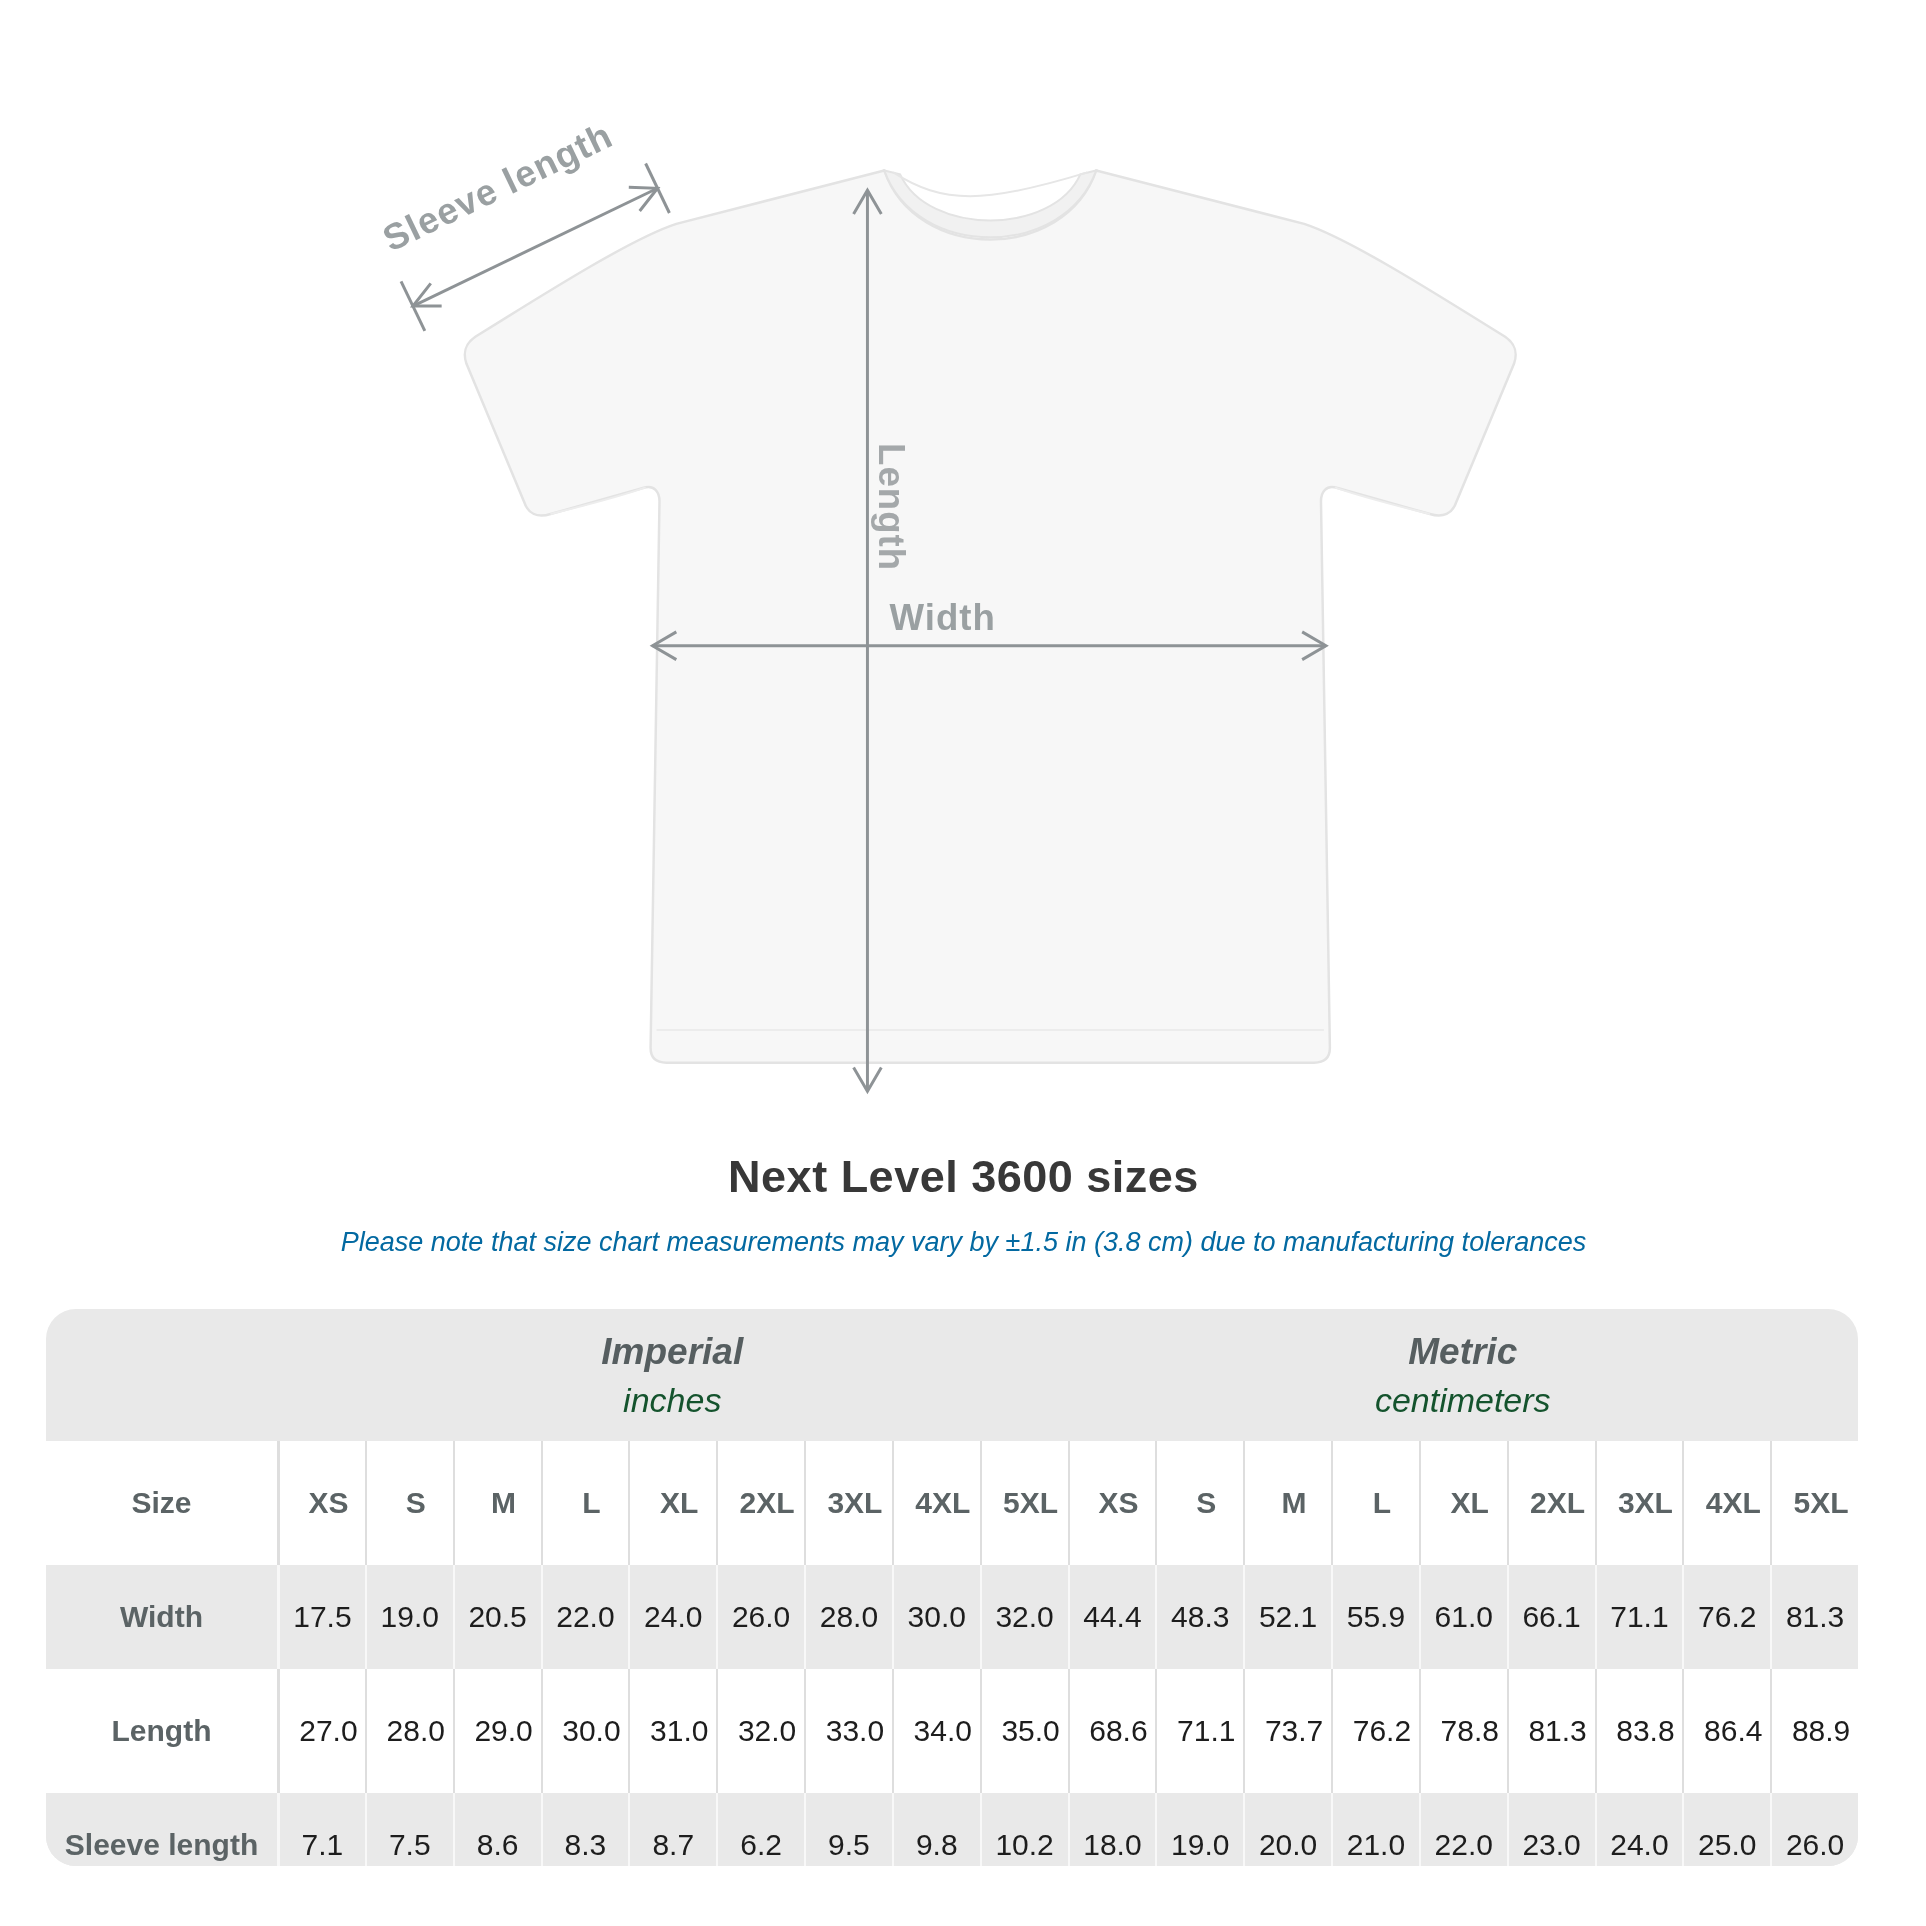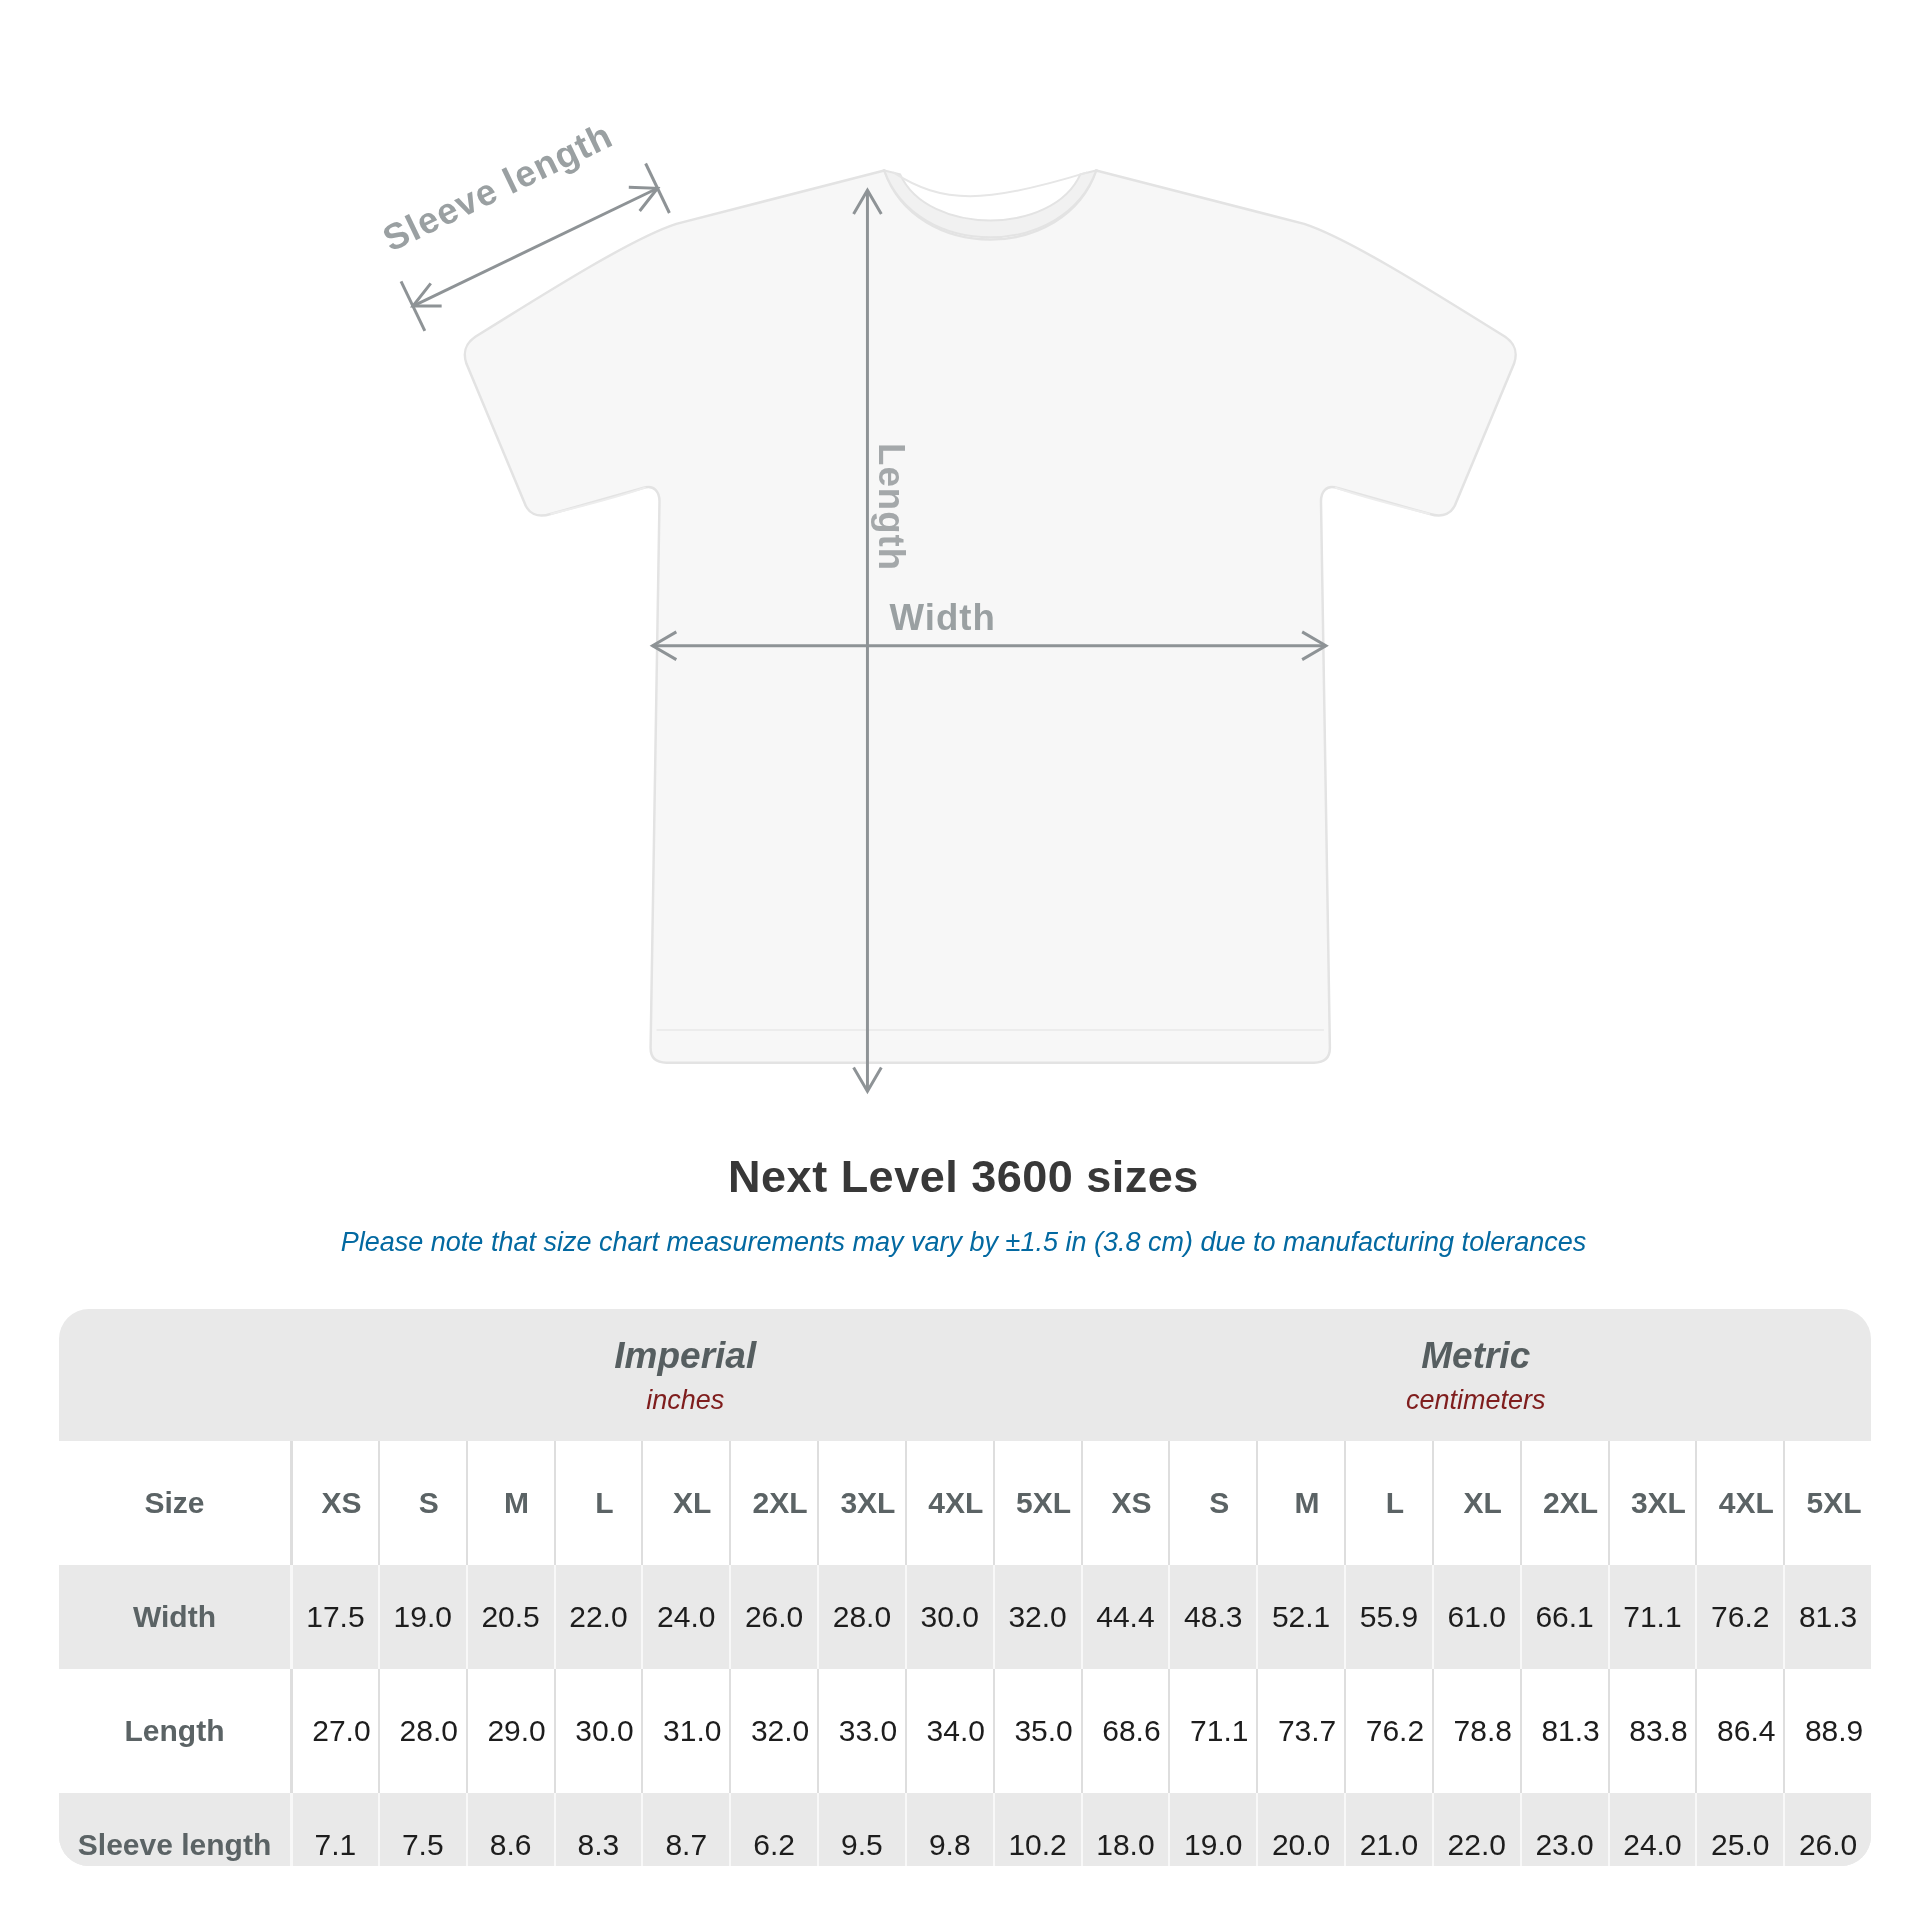--- a/index.html
+++ b/index.html
@@ -45,21 +45,21 @@
   .tolerance-note {
     margin-top: 24px;
     font-size: 27px;
     font-style: italic;
     color: #0369a1;
   }
 
   
   .size-table {
     position: absolute;
-    left: 59px;
+    left: 46px;
     top: 1309px;
     width: 1812px;
     height: 557px;
     background: #e9e9e9;
     border-radius: 30px;
     overflow: hidden;
   }
   .unit-row {
     display: grid;
     grid-template-columns: 231px 1fr 1fr;
@@ -72,23 +72,23 @@
     justify-content: center;
   }
   .unit-title {
     font-size: 37px;
     font-weight: bold;
     font-style: italic;
     color: #565e60;
   }
   .unit-sub {
     margin-top: 8px;
-    font-size: 27px;
+    font-size: 34px;
     font-style: italic;
-    color: #7f1d1d;
+    color: #14532d;
   }
   .grid-row {
     display: grid;
     grid-template-columns: 231px repeat(18, 1fr);
   }
   .row-white { background: #ffffff; height: 124px; }
   .row-gray  { background: #e9e9e9; height: 104px; }
   .row-last  { height: 114px; padding-bottom: 10px; box-sizing: border-box; }
   .grid-row > div { display: flex; align-items: center; justify-content: center; }
   .grid-row > div + div { border-left: 2px solid transparent; }

